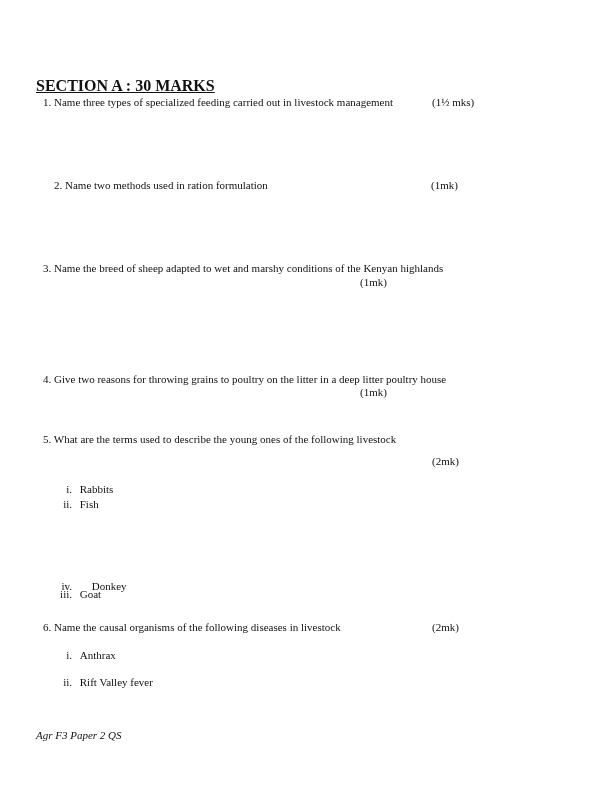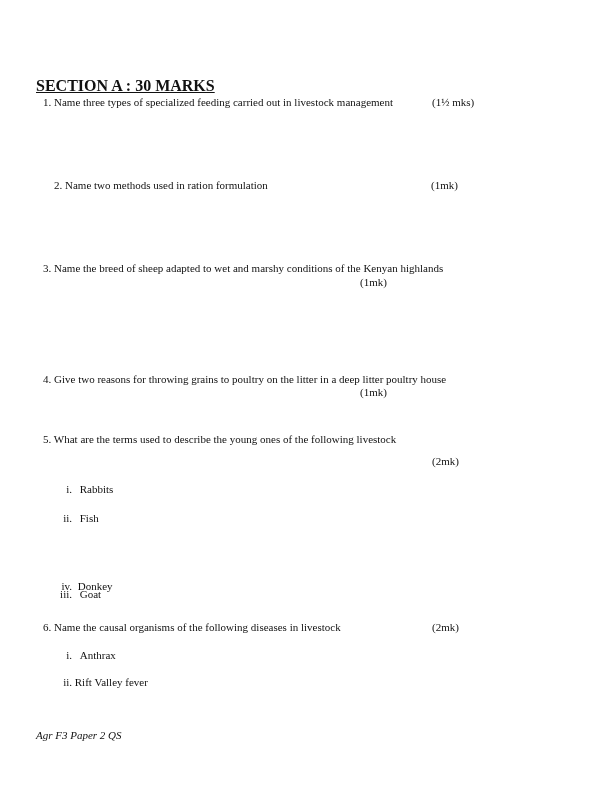--- a/index.html
+++ b/index.html
@@ -44,41 +44,41 @@
 <div class="abs q" style="left:43px;top:433px;">
   <span>5.</span>
   <span>What are the terms used to describe the young ones of the following livestock</span>
 </div>
 <div class="abs marks" style="left:432px;top:455px;">(2mk)</div>
 
 <div class="abs sub" style="left:58px;top:483px;">
   <span style="display:inline-block;width:14px;text-align:right;">i.</span>
   <span style="margin-left:5px;">Rabbits</span>
 </div>
-<div class="abs sub" style="left:58px;top:512px;">
+<div class="abs sub" style="left:58px;top:498px;">
   <span style="display:inline-block;width:14px;text-align:right;">ii.</span>
   <span style="margin-left:5px;">Fish</span>
 </div>
 <div class="abs sub" style="left:58px;top:552px;margin-top:36px;">
   <span style="display:inline-block;width:14px;text-align:right;">iii.</span>
   <span style="margin-left:5px;">Goat</span>
 </div>
 <div class="abs sub" style="left:58px;top:580px;">
   <span style="display:inline-block;width:14px;text-align:right;">iv.</span>
-  <span style="margin-left:3px;">Donkey</span>
+  <span style="margin-left:17px;">Donkey</span>
 </div>
 
 <div class="abs q" style="left:43px;top:621px;">
   <span>6.</span>
   <span>Name the causal organisms of the following diseases in livestock</span>
 </div>
 <div class="abs marks" style="left:432px;top:621px;">(2mk)</div>
 
 <div class="abs sub" style="left:58px;top:649px;">
   <span style="display:inline-block;width:14px;text-align:right;">i.</span>
   <span style="margin-left:5px;">Anthrax</span>
 </div>
 <div class="abs sub" style="left:58px;top:676px;">
   <span style="display:inline-block;width:14px;text-align:right;">ii.</span>
-  <span style="">Rift Valley fever</span>
+  <span style="margin-left:5px;">Rift Valley fever</span>
 </div>
 
 <div class="abs footer">Agr F3 Paper 2 QS</div>
 
 </body></html>

